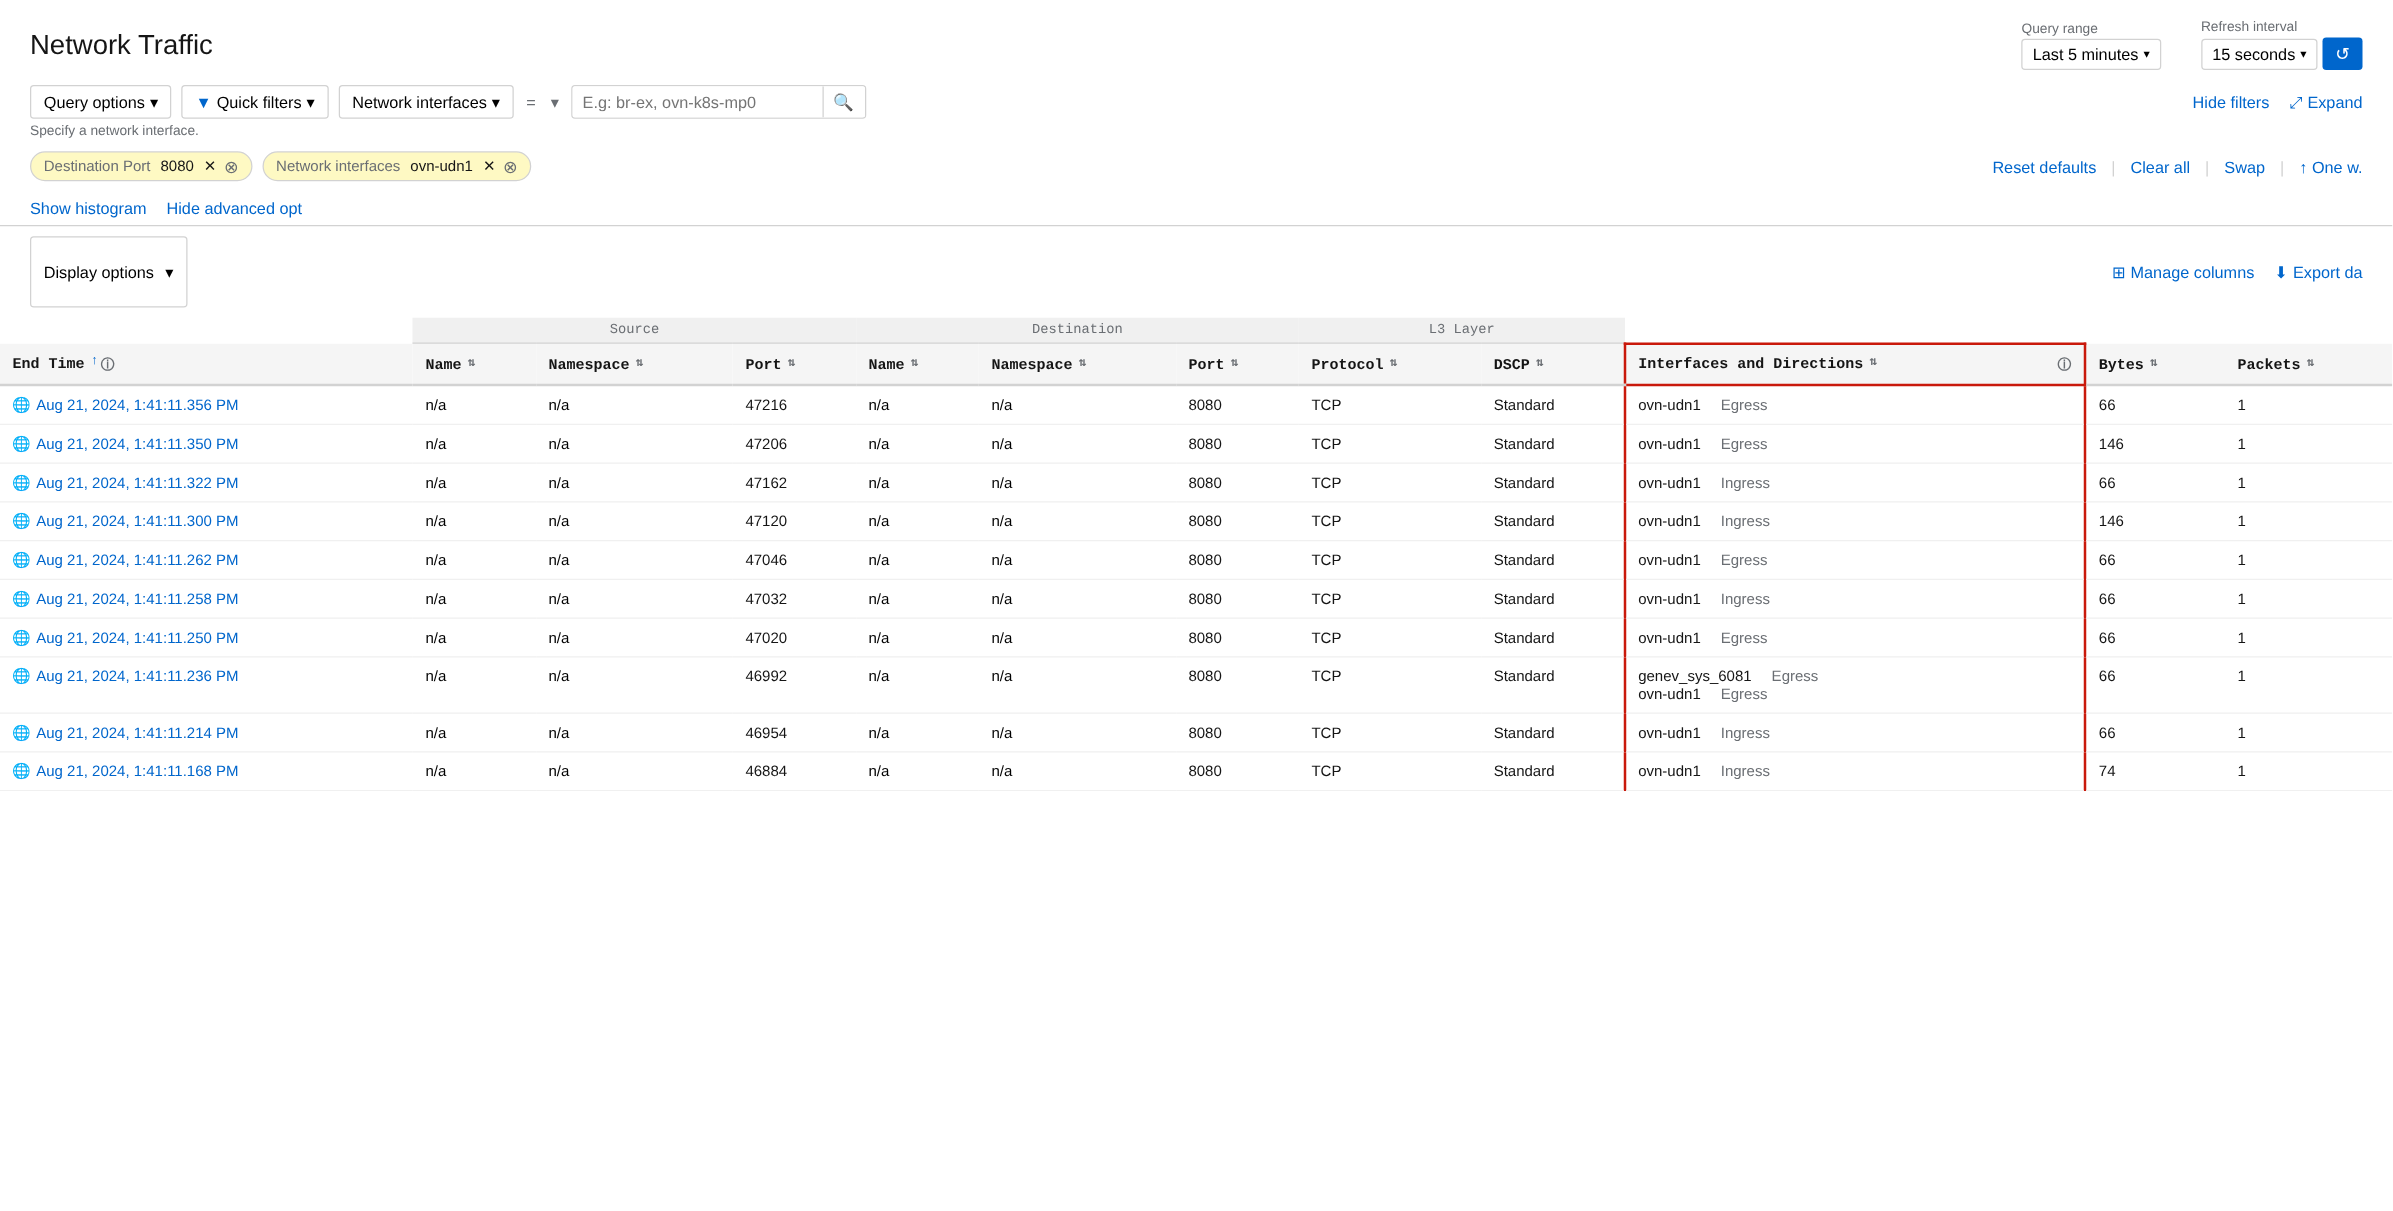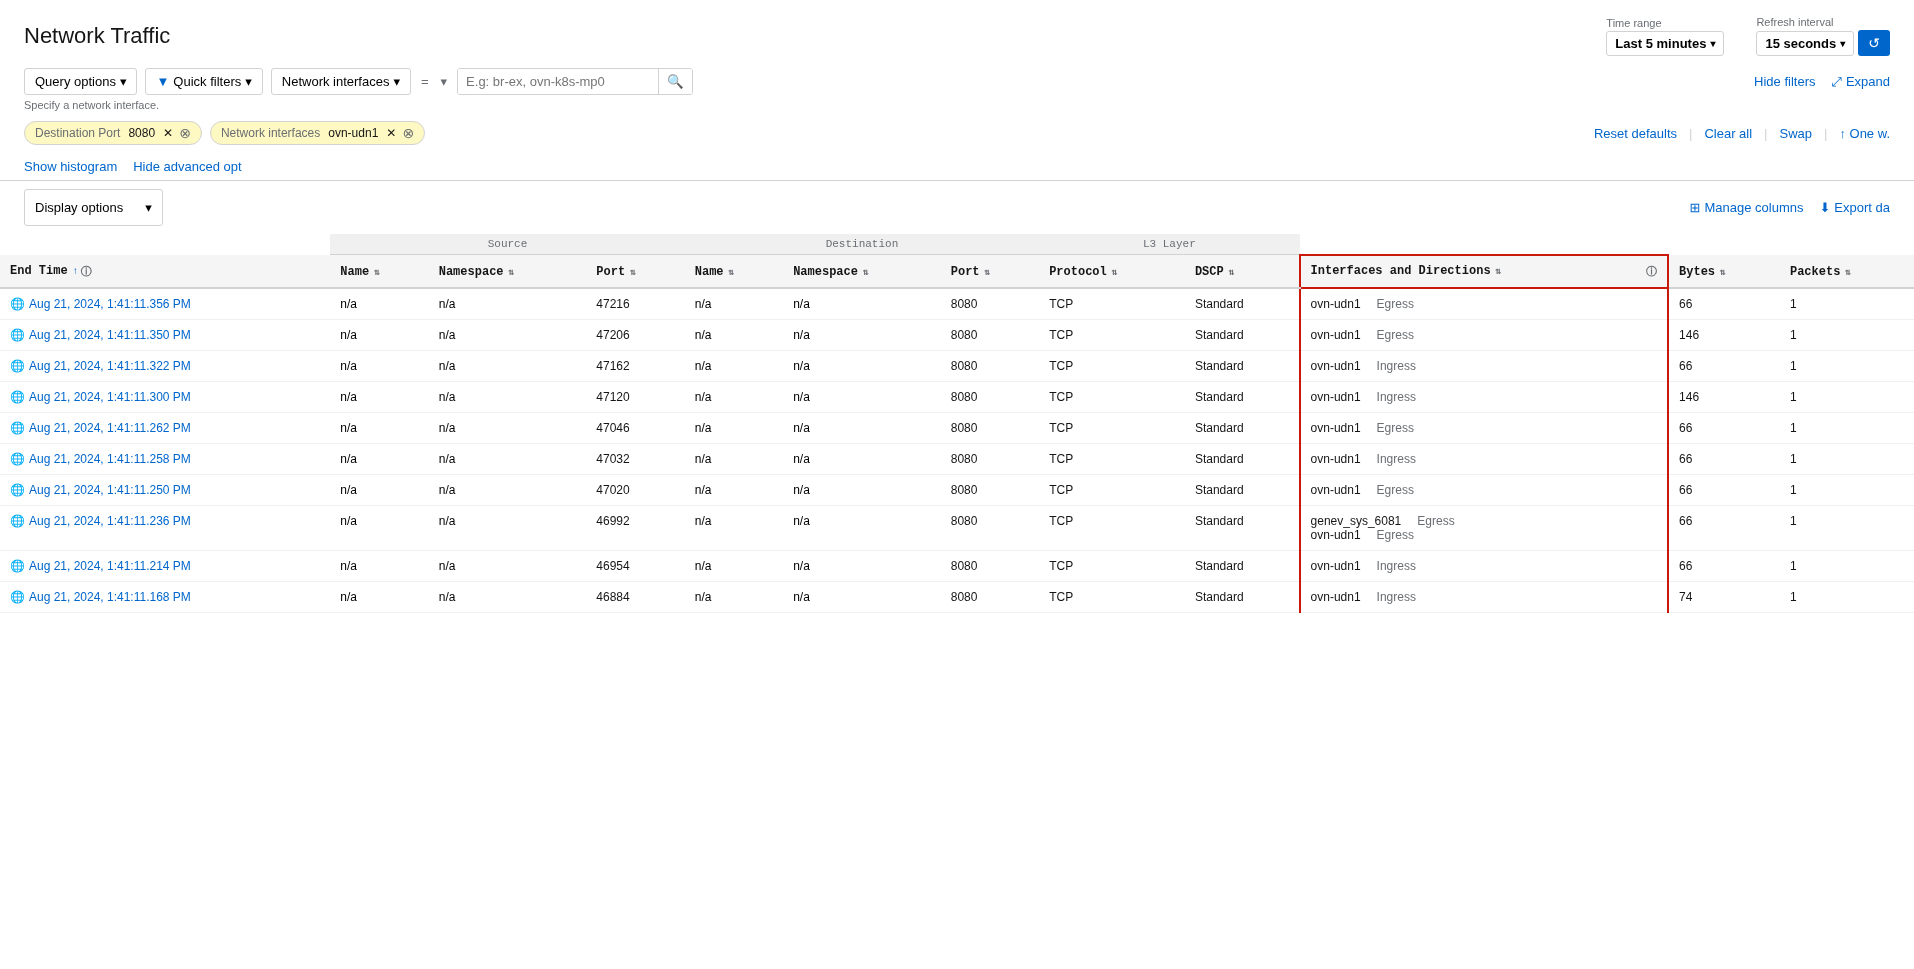--- a/index.html
+++ b/index.html
@@ -4,21 +4,21 @@
   <style>
     * { box-sizing: border-box; margin: 0; padding: 0; }
     body { font-family: 'RedHatText', 'Helvetica Neue', Arial, sans-serif; font-size: 13px; color: #151515; background: #fff; }
 
     
     .page-header { padding: 16px 24px 0 24px; display: flex; align-items: center; justify-content: space-between; }
     .page-title { font-size: 22px; font-weight: 400; color: #151515; }
     .header-right { display: flex; align-items: center; gap: 32px; }
     .time-range-block, .refresh-block { display: flex; flex-direction: column; align-items: flex-start; }
     .time-range-block label, .refresh-block label { font-size: 11px; color: #6a6e73; margin-bottom: 2px; }
-    .select-btn { display: flex; align-items: center; gap: 4px; border: 1px solid #d2d2d2; border-radius: 3px; padding: 4px 8px; font-size: 13px; background: #fff; cursor: pointer; font-weight: bold; }
+    .select-btn { display: flex; align-items: center; gap: 4px; border: 1px solid #d2d2d2; border-radius: 3px; padding: 4px 8px; font-size: 13px; background: #fff; cursor: pointer; }
     .select-btn .caret { font-size: 10px; }
     .refresh-go { background: #0066cc; color: #fff; border: none; border-radius: 3px; padding: 5px 10px; cursor: pointer; font-size: 14px; }
 
     
     .filter-bar { display: flex; align-items: center; gap: 8px; padding: 12px 24px 4px 24px; flex-wrap: wrap; }
     .filter-btn { display: flex; align-items: center; gap: 4px; border: 1px solid #d2d2d2; border-radius: 3px; padding: 5px 10px; font-size: 13px; background: #fff; cursor: pointer; }
     .filter-btn .icon { color: #0066cc; }
     .filter-separator { color: #6a6e73; font-size: 13px; padding: 0 2px; }
     .filter-input-wrap { display: flex; align-items: center; border: 1px solid #d2d2d2; border-radius: 3px; overflow: hidden; }
     .filter-input { border: none; outline: none; padding: 5px 8px; font-size: 13px; width: 200px; }
@@ -41,46 +41,46 @@
     
     .tabs-row { display: flex; align-items: flex-end; padding: 8px 24px 0 24px; border-bottom: 1px solid #d2d2d2; justify-content: space-between; }
     .tabs { display: flex; gap: 0; }
     .tab { padding: 8px 16px; font-size: 14px; cursor: pointer; border-bottom: 3px solid transparent; color: #6a6e73; background: none; border-top: none; border-left: none; border-right: none; }
     .tab.active { color: #0066cc; border-bottom-color: #0066cc; font-weight: 500; }
     .tabs-right { display: flex; gap: 16px; align-items: center; padding-bottom: 6px; }
     .tab-action-link { color: #0066cc; background: none; border: none; cursor: pointer; font-size: 13px; }
 
     
     .display-bar { display: flex; align-items: center; justify-content: space-between; padding: 8px 24px; }
-    .display-btn { display: flex; align-items: center; gap: 22px; border: 1px solid #d2d2d2; border-radius: 3px; padding: 10px 10px; font-size: 13px; background: #fff; cursor: pointer; }
+    .display-btn { display: flex; align-items: center; gap: 9px; border: 1px solid #d2d2d2; border-radius: 3px; padding: 20px 10px; font-size: 13px; background: #fff; cursor: pointer; }
     .display-bar-right { display: flex; align-items: center; gap: 16px; }
     .manage-link { color: #0066cc; background: none; border: none; cursor: pointer; font-size: 13px; display: flex; align-items: center; gap: 4px; }
 
     
     .table-wrap { overflow-x: auto; padding: 0 0 0 0; }
     table { width: 100%; border-collapse: collapse; font-size: 12px; }
     thead tr th { background: #f5f5f5; border-bottom: 2px solid #d2d2d2; padding: 8px 10px; text-align: left; font-weight: 600; font-size: 12px; white-space: nowrap; vertical-align: bottom; font-family: Liberation Mono, monospace; }
     thead tr th.group-header { background: #f0f0f0; text-align: center; font-size: 11px; color: #6a6e73; font-weight: 500; border-bottom: 1px solid #d2d2d2; padding: 4px 10px; }
     tbody tr { border-bottom: 1px solid #f0f0f0; }
     tbody td { padding: 8px 10px; vertical-align: top; font-size: 12px; color: #151515; }
     .sort-icon { color: #0066cc; font-size: 10px; margin-left: 3px; }
     .sort-icon-gray { color: #6a6e73; font-size: 10px; margin-left: 3px; }
     .na-text { color: #000000; }
-    .th-sort { display: flex; align-items: center; cursor: pointer; gap: 2px; }
+    .th-sort { display: flex; cursor: pointer; gap: 2px; }
     .th-info { cursor: pointer; color: #6a6e73; font-size: 11px; }
     .iface-col-header { display: flex; align-items: center; justify-content: space-between; }
   </style>
 </head>
 <body>
 
 <div class="page-header">
   <h1 class="page-title">Network Traffic</h1>
   <div class="header-right">
     <div class="time-range-block">
-      <label>Time range</label>
+      <label>Query range</label>
       <button class="select-btn">
         <span>Last 5 minutes</span>
         <span class="caret">▾</span>
       </button>
     </div>
     <div class="refresh-block">
       <label>Refresh interval</label>
       <div style="display:flex;gap:4px;align-items:center;">
         <button class="select-btn">
           <span>15 seconds</span>

